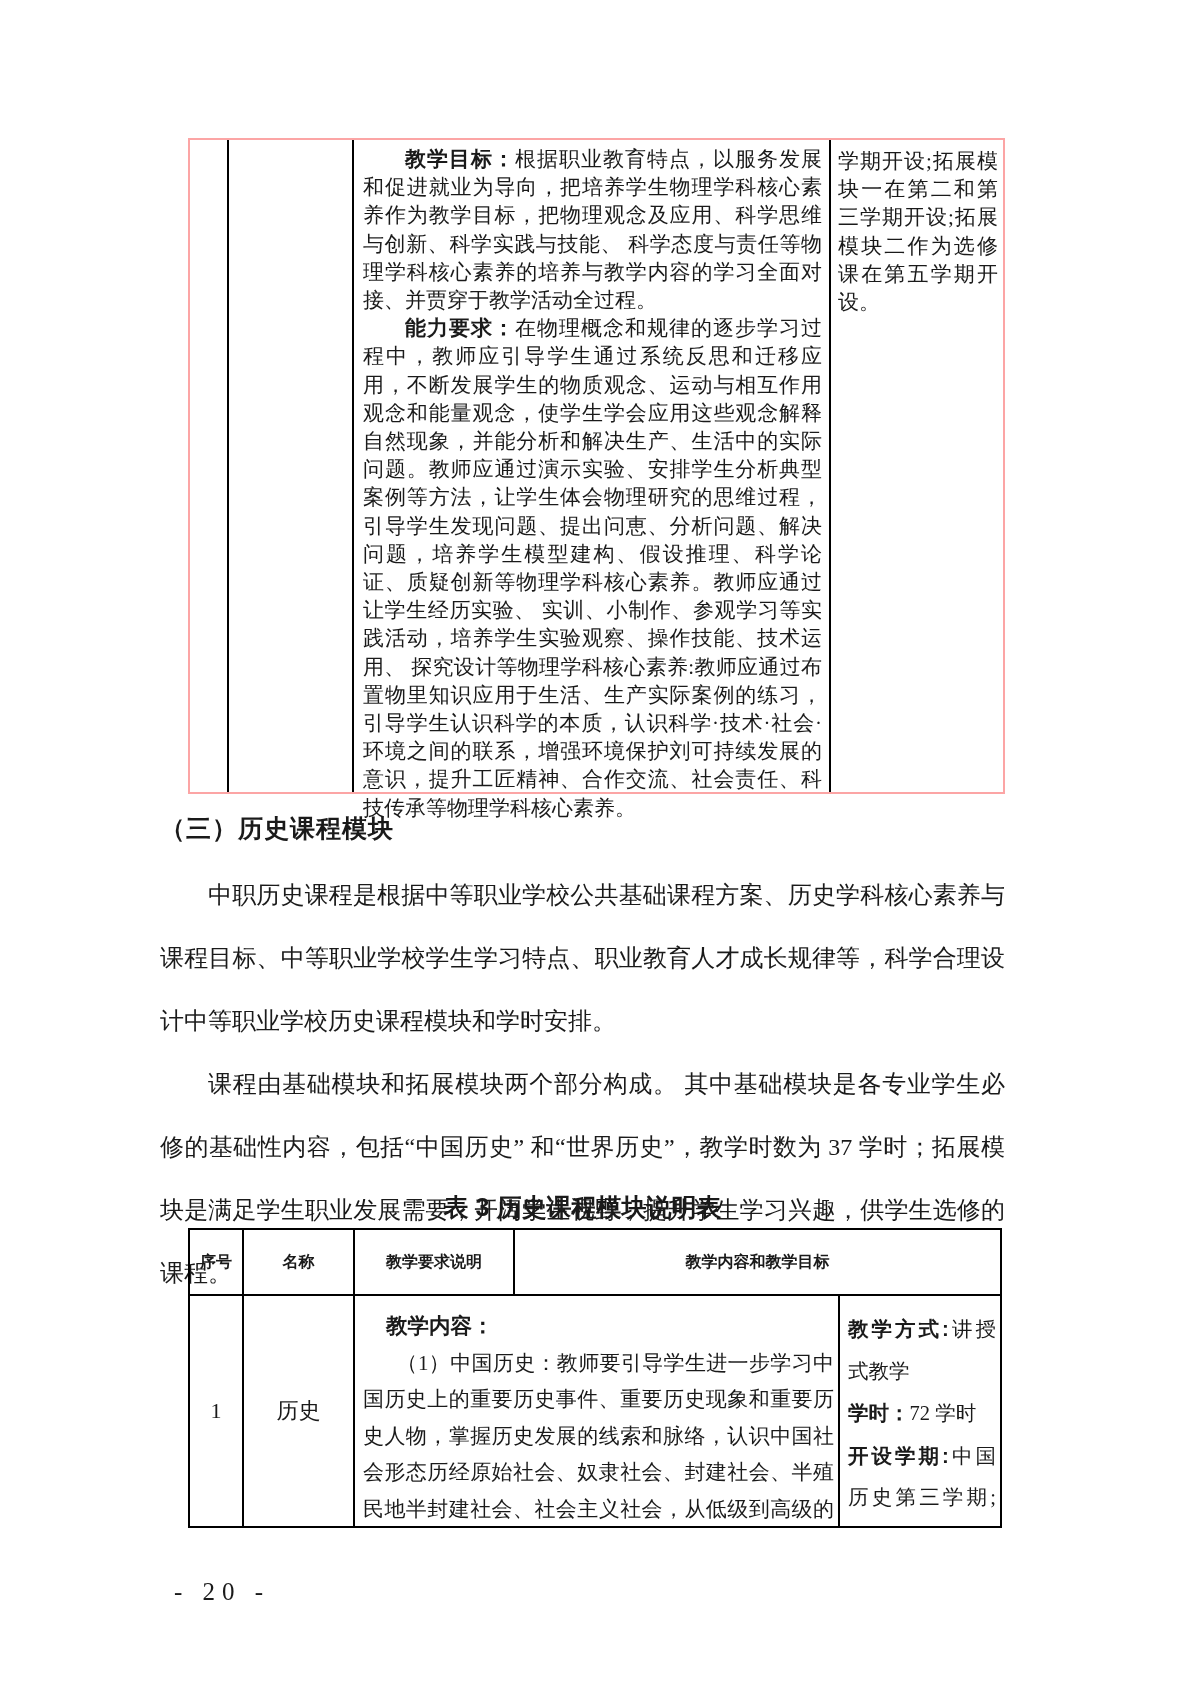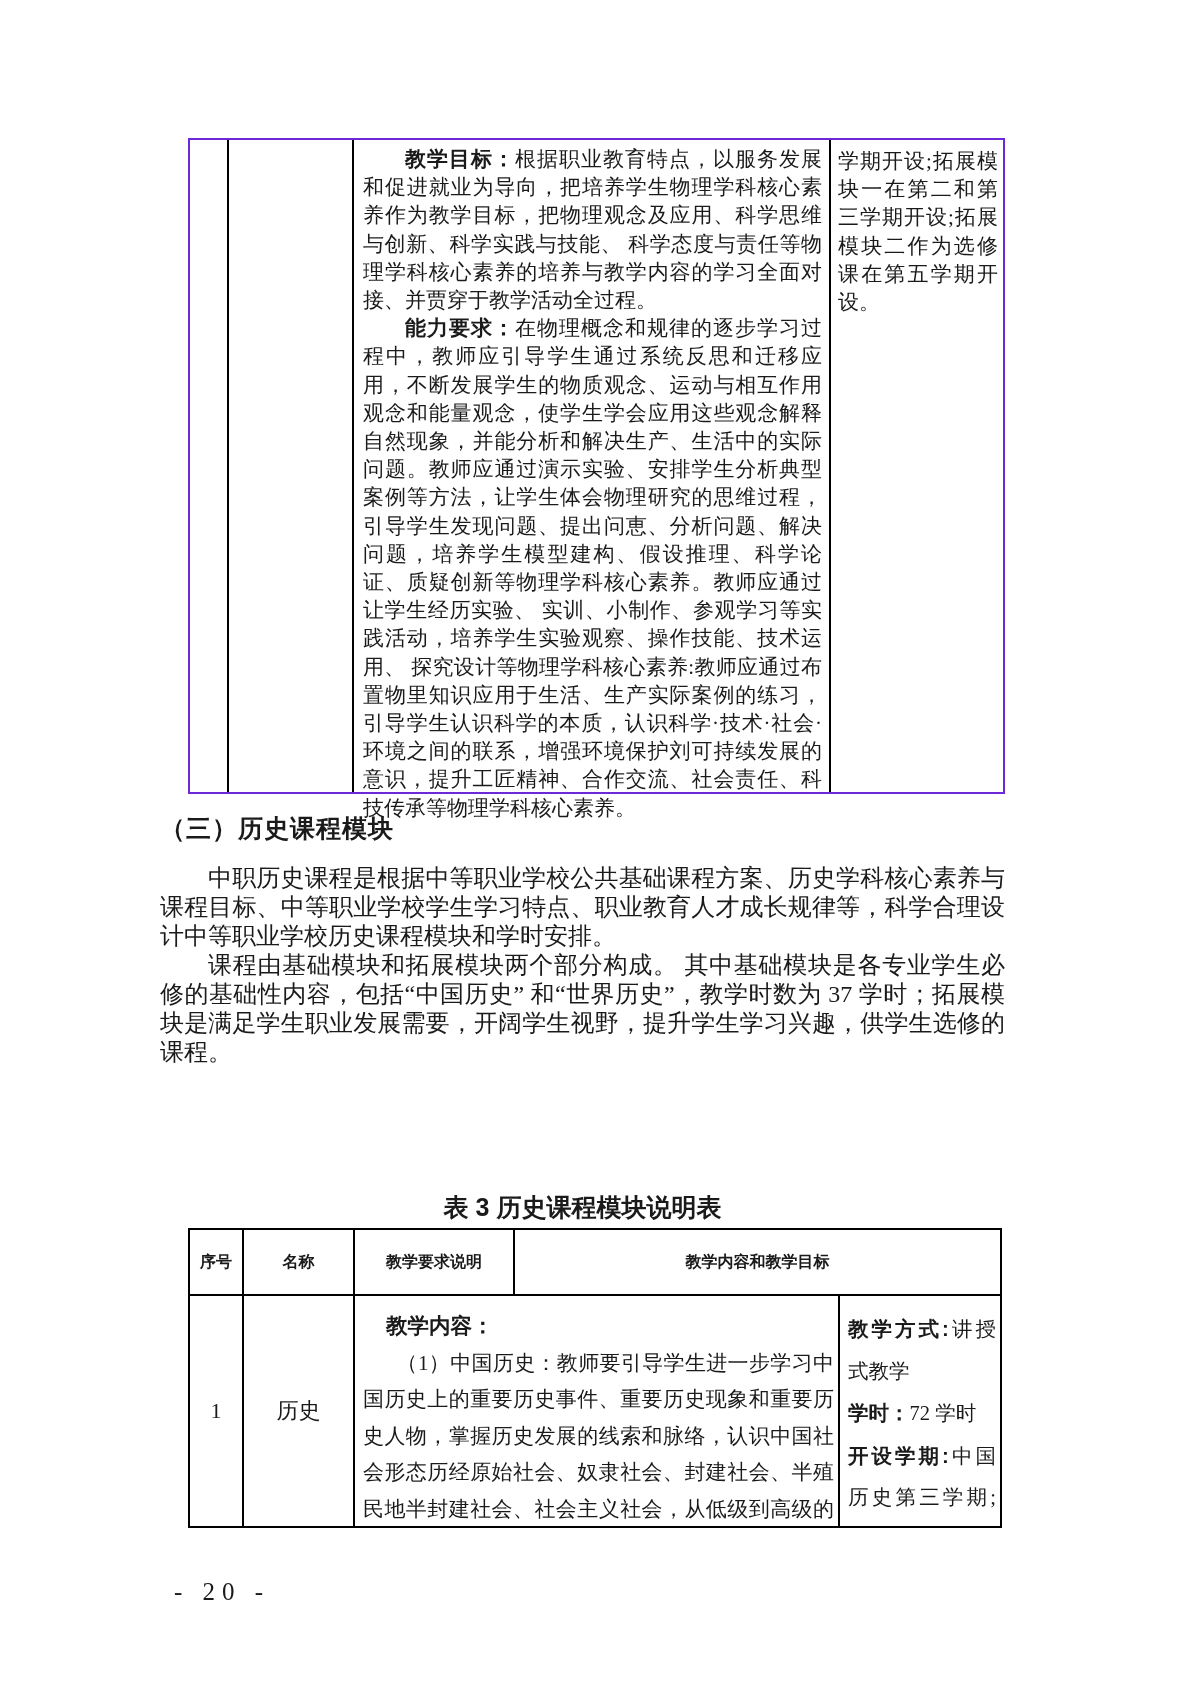--- a/index.html
+++ b/index.html
@@ -10,21 +10,21 @@
     font-family:"Liberation Serif","DejaVu Serif",serif;
     color:#1a1a1a;
     overflow:hidden;
     margin:0 auto;
   }
   .hei{font-family:"Liberation Sans","DejaVu Sans",sans-serif;font-weight:bold;}
 
   
   .physics-table{
     position:absolute;left:188px;top:138px;width:817px;height:656px;
-    display:flex;box-sizing:border-box;border:2px solid #6d28d9;
+    display:flex;box-sizing:border-box;border:2px solid #fca5a5;
   }
   .pt-col{box-sizing:border-box;border-right:2px solid #000;}
   .pt-col.c1{width:39px;}
   .pt-col.c2{width:125px;}
   .pt-col.c3{width:477px;padding:5px 7px 0 9px;}
   .pt-col.c4{flex:1;border-right:none;padding:7px 5px 0 7px;}
   .pt-col.c3 p{
     margin:0;font-size:21px;line-height:28.2px;
     text-align:justify;text-indent:2em;
   }
@@ -33,21 +33,21 @@
   }
   .pt-col.c3 b{font-family:"Liberation Sans","DejaVu Sans",sans-serif;}
 
   
   .section-heading{
     position:absolute;left:160px;top:812px;
     font-size:25px;letter-spacing:1px;
   }
   .body-text{position:absolute;left:160px;top:864px;width:845px;}
   .body-text p{
-    margin:0;font-size:24px;line-height:29px;
+    margin:0;font-size:24px;line-height:63px;
     text-align:justify;text-indent:2em;
   }
 
   
   .table-caption{
     position:absolute;left:160px;top:1191px;width:845px;
     text-align:center;font-size:25px;
   }
   .history-table{
     position:absolute;left:188px;top:1228px;width:814px;height:300px;

